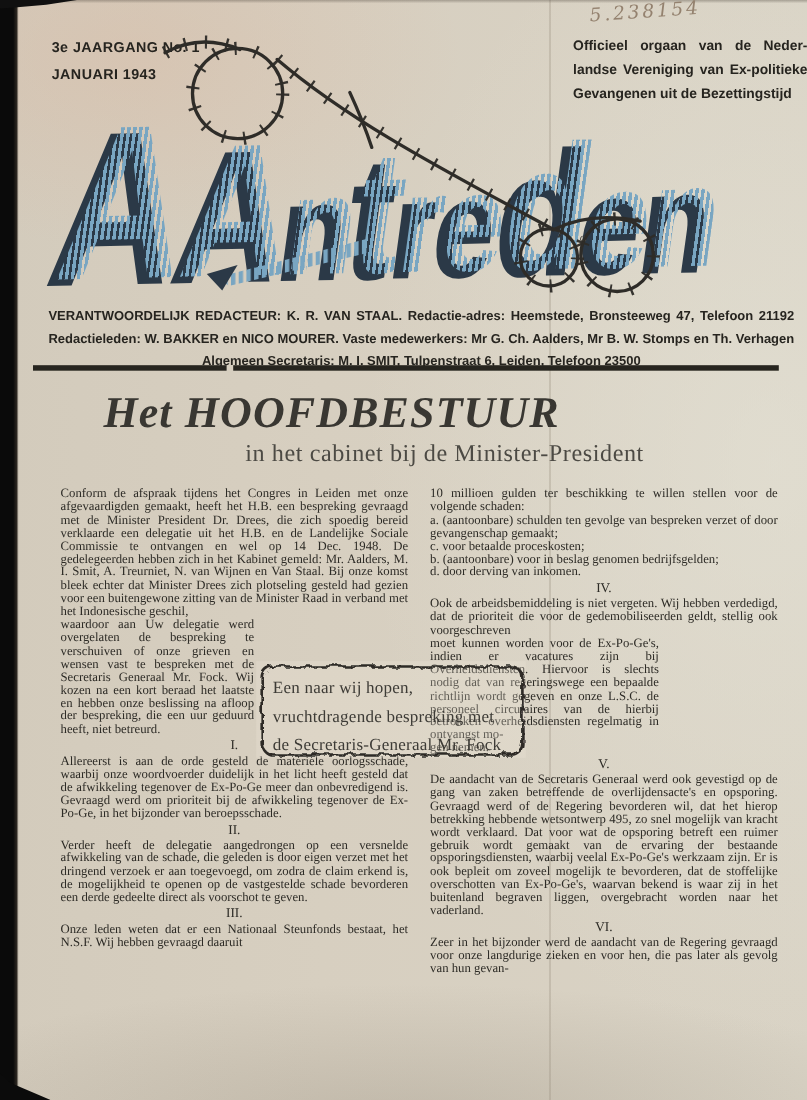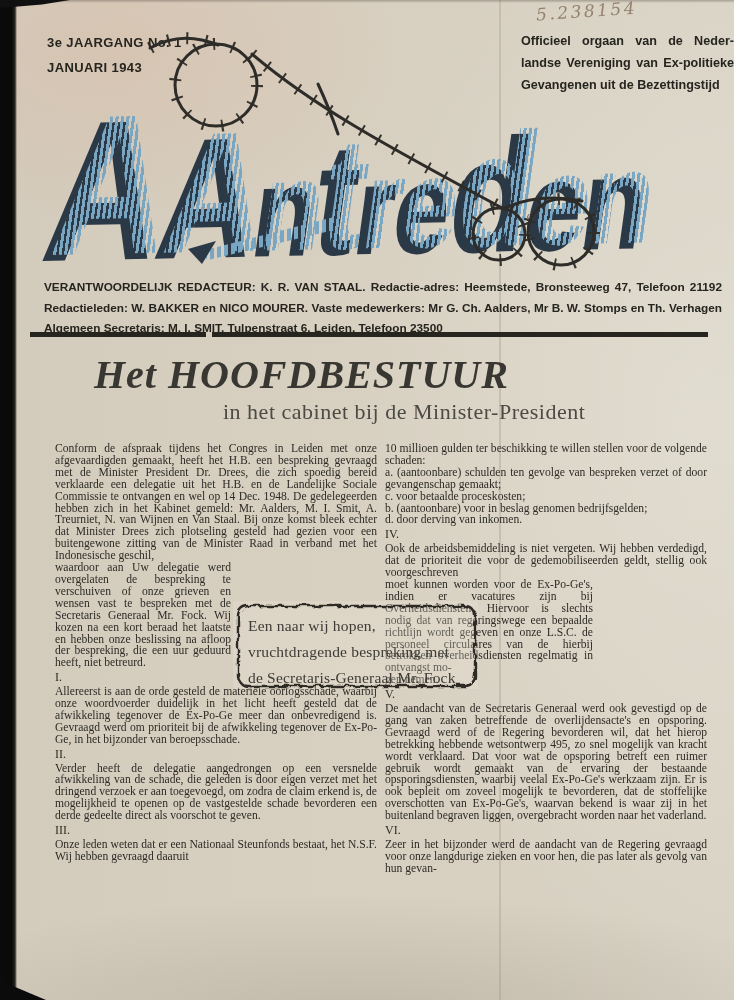--- a/index.html
+++ b/index.html
@@ -44,36 +44,36 @@
   .mast-layer span:nth-child(8){font-size:128px;}
   .mast-layer span:nth-child(9){font-size:132px;}
   .mast-shadow{color:#2b3947;transform:translate(-9px,6px) skewX(-9deg) rotate(-1.2deg) scaleX(0.78);}
   .mast-face{background:repeating-linear-gradient(90deg,#79a6c2 0 4px,rgba(255,255,255,0) 4px 7px);
     -webkit-background-clip:text;background-clip:text;color:transparent;}
   .wire-svg{position:absolute;left:0;top:0;pointer-events:none;}
 
   .editorial{position:absolute;left:44px;top:277px;width:678px;font-family:"Liberation Sans",sans-serif;
     font-weight:700;font-size:11.8px;line-height:20.5px;color:#26241f;}
   .editorial .jline{text-align:justify;text-align-last:justify;}
-  .editorial .cline{}
+  .editorial .cline{text-align:center;}
 
   .rule{position:absolute;left:30px;top:332px;width:678px;height:5px;display:flex;}
   .rule .seg1{width:176px;height:5px;background:#27251f;}
   .rule .gap{width:6px;}
   .rule .seg2{flex:1;height:5px;background:#27251f;}
 
   .art-title{position:absolute;left:94px;top:351px;font-style:italic;font-weight:700;
     font-size:40px;color:#393732;letter-spacing:1px;white-space:nowrap;}
   .art-subtitle{position:absolute;left:223px;top:399px;font-size:22px;color:#4c4a44;
     letter-spacing:.5px;white-space:nowrap;font-weight:400;text-align:center;}
 
-  .columns{position:absolute;left:55px;top:443px;width:652px;display:flex;gap:8px;}
+  .columns{position:absolute;left:55px;top:443px;width:652px;display:flex;gap:20px;}
   .col{width:322px;font-size:11.6px;line-height:11.9px;text-align:justify;color:#2d2b26;}
   .col p{margin:0;}
-  .sec-head{text-align:left;font-size:12px;margin:3px 0 2px 0;color:#2d2b26;}
+  .sec-head{text-align:center;font-size:12px;margin:3px 0 2px 0;color:#2d2b26;}
   .narrow-left{width:176px;}
   .narrow-right{width:208px;margin-left:auto;}
 
   .callout{position:absolute;left:233px;top:601px;width:245px;height:88px;
     background:rgba(236,231,216,.28);}
   .callout-border{position:absolute;left:0;top:0;}
   .callout-text{position:absolute;left:15px;top:12px;width:216px;
     font-size:15.5px;line-height:26px;color:#3d3b36;letter-spacing:.2px;text-align:left;}
 </style>
 </head>

